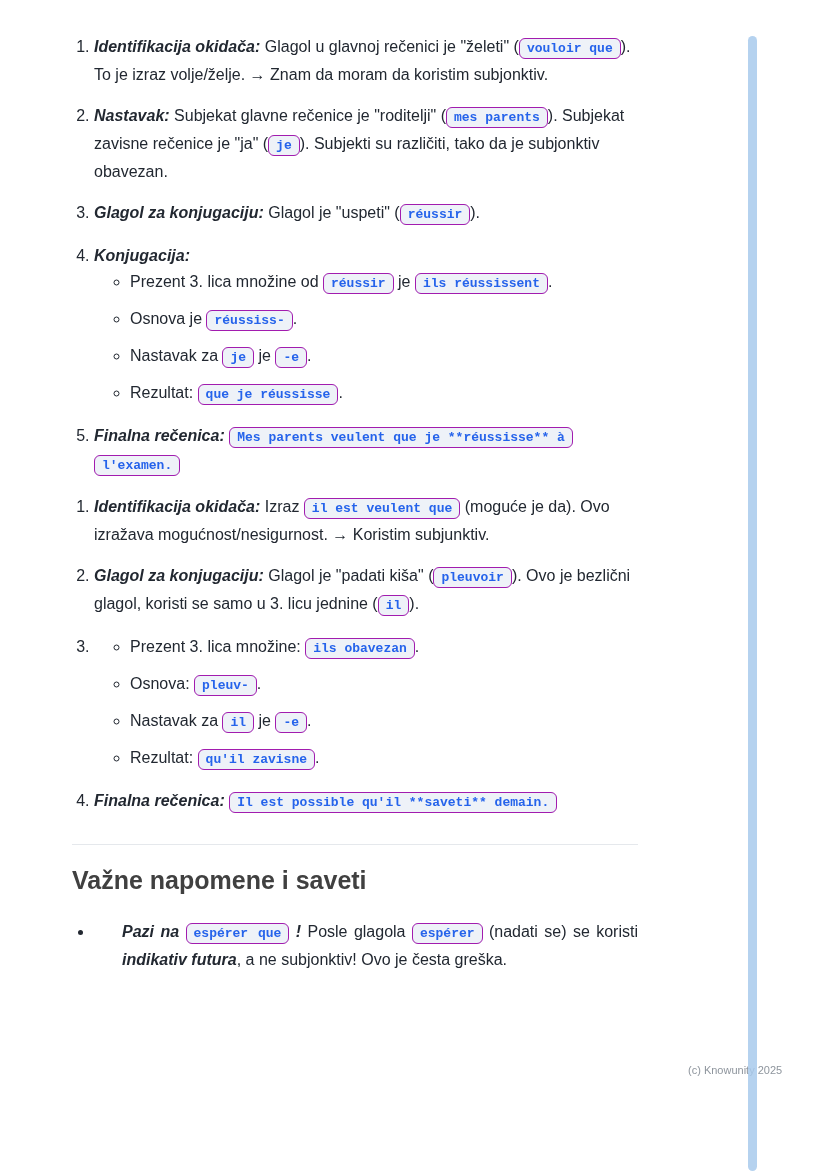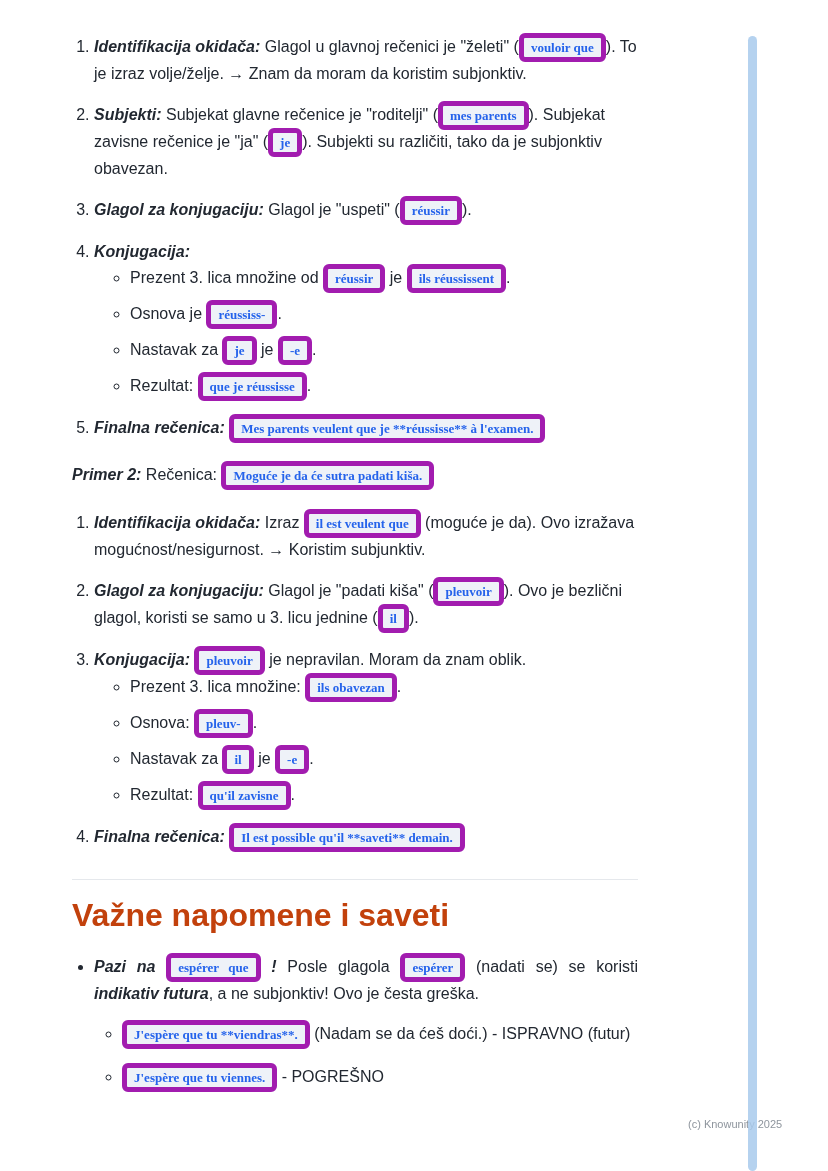--- a/index.html
+++ b/index.html
@@ -18,51 +18,51 @@
   ol, ul { margin: 0; padding: 0 0 0 22px; }
   li { margin: 0 0 15px 0; }
   #content > ul > li { margin-bottom: 24px; }
   .li-text { display: block; }
   .nested { padding-left: 36px; }
   .nested li { margin-bottom: 9px; }
   .nested.circle { list-style: circle; padding-left: 28px; margin-top: 14px; }
   .nested.circle li { margin-bottom: 16px; }
   strong { font-weight: 700; font-style: italic; }
   .code {
-    font-family: Liberation Serif, serif;
+    font-family: Liberation Mono, monospace;
     font-size: 13px; font-weight: 700;
     color: #2563eb; background: #eef2f8;
-    border: 5px solid #a21caf; border-radius: 6px;
+    border: 1px solid #a21caf; border-radius: 6px;
     padding: 2px 7px;
     -webkit-box-decoration-break: clone; box-decoration-break: clone;
   }
   .para { margin: 20px 0 21px; }
   hr { border: none; border-top: 1px solid #e5e8ec; margin: 28px 0 0 0; }
-  h2 { color: #c2410c; font-size: 32px; line-height: 30px; font-weight: 700; margin: 20px 0 24px; }
-  .justify { text-align: justify; }
+  h2 { color: #404040; font-size: 25px; line-height: 30px; font-weight: 700; margin: 20px 0 24px; }
+  .justify { text-align: justify; margin-left: 28px; }
   .scrollbar {
     position: absolute; left: 748px; top: 36px; width: 9px; height: 1135px;
     background: rgba(168, 202, 236, 0.85); border-radius: 5px; z-index: 2;
   }
   .copyright {
-    position: absolute; left: 688px; top: 1117px;
+    position: absolute; left: 688px; top: 1063px;
     font-size: 11px; line-height: 14px; color: #8e959d; z-index: 1;
   }
 </style>
 </head>
 <body>
 
 <div class="page">
   <main id="content">
       <ol start="1">
         <li>
           <div class="li-text"><strong>Identifikacija okidača:</strong><span> Glagol u glavnoj rečenici je "želeti" (</span><code class="code">vouloir que</code><span>). To je izraz volje/želje. → Znam da moram da koristim subjonktiv.</span></div>
         </li>
         <li>
-          <div class="li-text"><strong>Subjekti:</strong><span> Subjekat glavne rečenice je "roditelji" (</span><code class="code">mes parents</code><span>). Subjekat zavisne rečenice je "ja" (</span><code class="code">je</code><span>). Subjekti su različiti, tako da je subjonktiv obavezan.</span></div>
+          <div class="li-text"><strong>Nastavak:</strong><span> Subjekat glavne rečenice je "roditelji" (</span><code class="code">mes parents</code><span>). Subjekat zavisne rečenice je "ja" (</span><code class="code">je</code><span>). Subjekti su različiti, tako da je subjonktiv obavezan.</span></div>
         </li>
         <li>
           <div class="li-text"><strong>Glagol za konjugaciju:</strong><span> Glagol je "uspeti" (</span><code class="code">réussir</code><span>).</span></div>
         </li>
         <li>
           <div class="li-text"><strong>Konjugacija:</strong></div>
           <ul class="nested">
             <li>
               <div class="li-text"><span>Prezent 3. lica množine od </span><code class="code">réussir</code><span> je </span><code class="code">ils réussissent</code><span>.</span></div>
             </li>
@@ -74,30 +74,28 @@
             </li>
             <li>
               <div class="li-text"><span>Rezultat: </span><code class="code">que je réussisse</code><span>.</span></div>
             </li>
           </ul>
         </li>
         <li>
           <div class="li-text"><strong>Finalna rečenica:</strong><span> </span><code class="code">Mes parents veulent que je **réussisse** à l'examen.</code></div>
         </li>
       </ol>
-      <p class="para"><strong>Primer 2:</strong><span> Rečenica: </span><code class="code">Moguće je da će sutra padati kiša.</code></p>
       <ol start="1">
         <li>
           <div class="li-text"><strong>Identifikacija okidača:</strong><span> Izraz </span><code class="code">il est veulent que</code><span> (moguće je da). Ovo izražava mogućnost/nesigurnost. → Koristim subjunktiv.</span></div>
         </li>
         <li>
           <div class="li-text"><strong>Glagol za konjugaciju:</strong><span> Glagol je "padati kiša" (</span><code class="code">pleuvoir</code><span>). Ovo je bezlični glagol, koristi se samo u 3. licu jednine (</span><code class="code">il</code><span>).</span></div>
         </li>
         <li>
-          <div class="li-text"><strong>Konjugacija:</strong><span> </span><code class="code">pleuvoir</code><span> je nepravilan. Moram da znam oblik.</span></div>
           <ul class="nested">
             <li>
               <div class="li-text"><span>Prezent 3. lica množine: </span><code class="code">ils obavezan</code><span>.</span></div>
             </li>
             <li>
               <div class="li-text"><span>Osnova: </span><code class="code">pleuv-</code><span>.</span></div>
             </li>
             <li>
               <div class="li-text"><span>Nastavak za </span><code class="code">il</code><span> je </span><code class="code">-e</code><span>.</span></div>
             </li>
@@ -108,26 +106,18 @@
         </li>
         <li>
           <div class="li-text"><strong>Finalna rečenica:</strong><span> </span><code class="code">Il est possible qu'il **saveti** demain.</code></div>
         </li>
       </ol>
       <hr>
       <h2>Važne napomene i saveti</h2>
       <ul>
         <li>
           <div class="li-text justify"><strong>Pazi na</strong><span> </span><code class="code">espérer que</code><strong> !</strong><span> Posle glagola </span><code class="code">espérer</code><span> (nadati se) se koristi </span><strong>indikativ futura</strong><span>, a ne subjonktiv! Ovo je česta greška.</span></div>
-          <ul class="nested circle">
-            <li>
-              <div class="li-text"><code class="code">J'espère que tu **viendras**.</code><span> (Nadam se da ćeš doći.) - ISPRAVNO (futur)</span></div>
-            </li>
-            <li>
-              <div class="li-text"><code class="code">J'espère que tu viennes.</code><span> - POGREŠNO</span></div>
-            </li>
-          </ul>
         </li>
       </ul>
     </main>
   <div class="scrollbar"></div>
   <div class="copyright">(c) Knowunity 2025</div>
 </div>
 
 </body></html>

